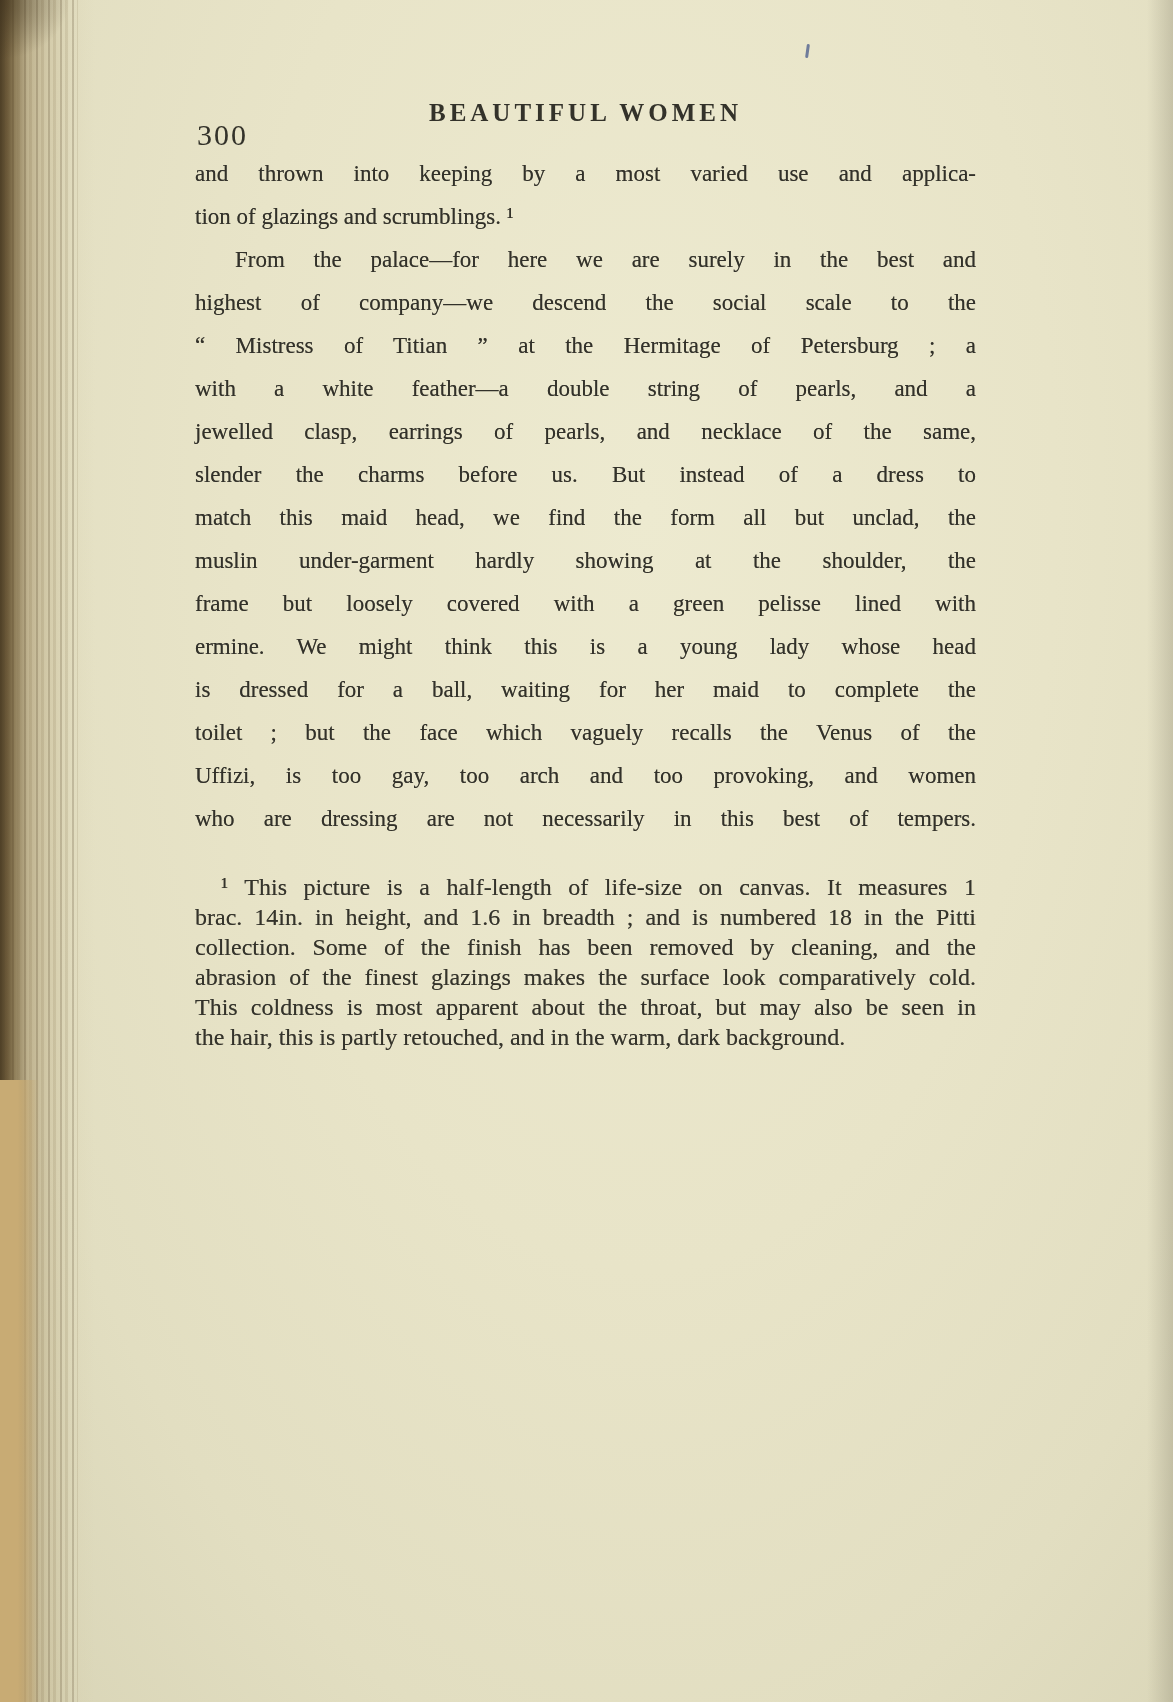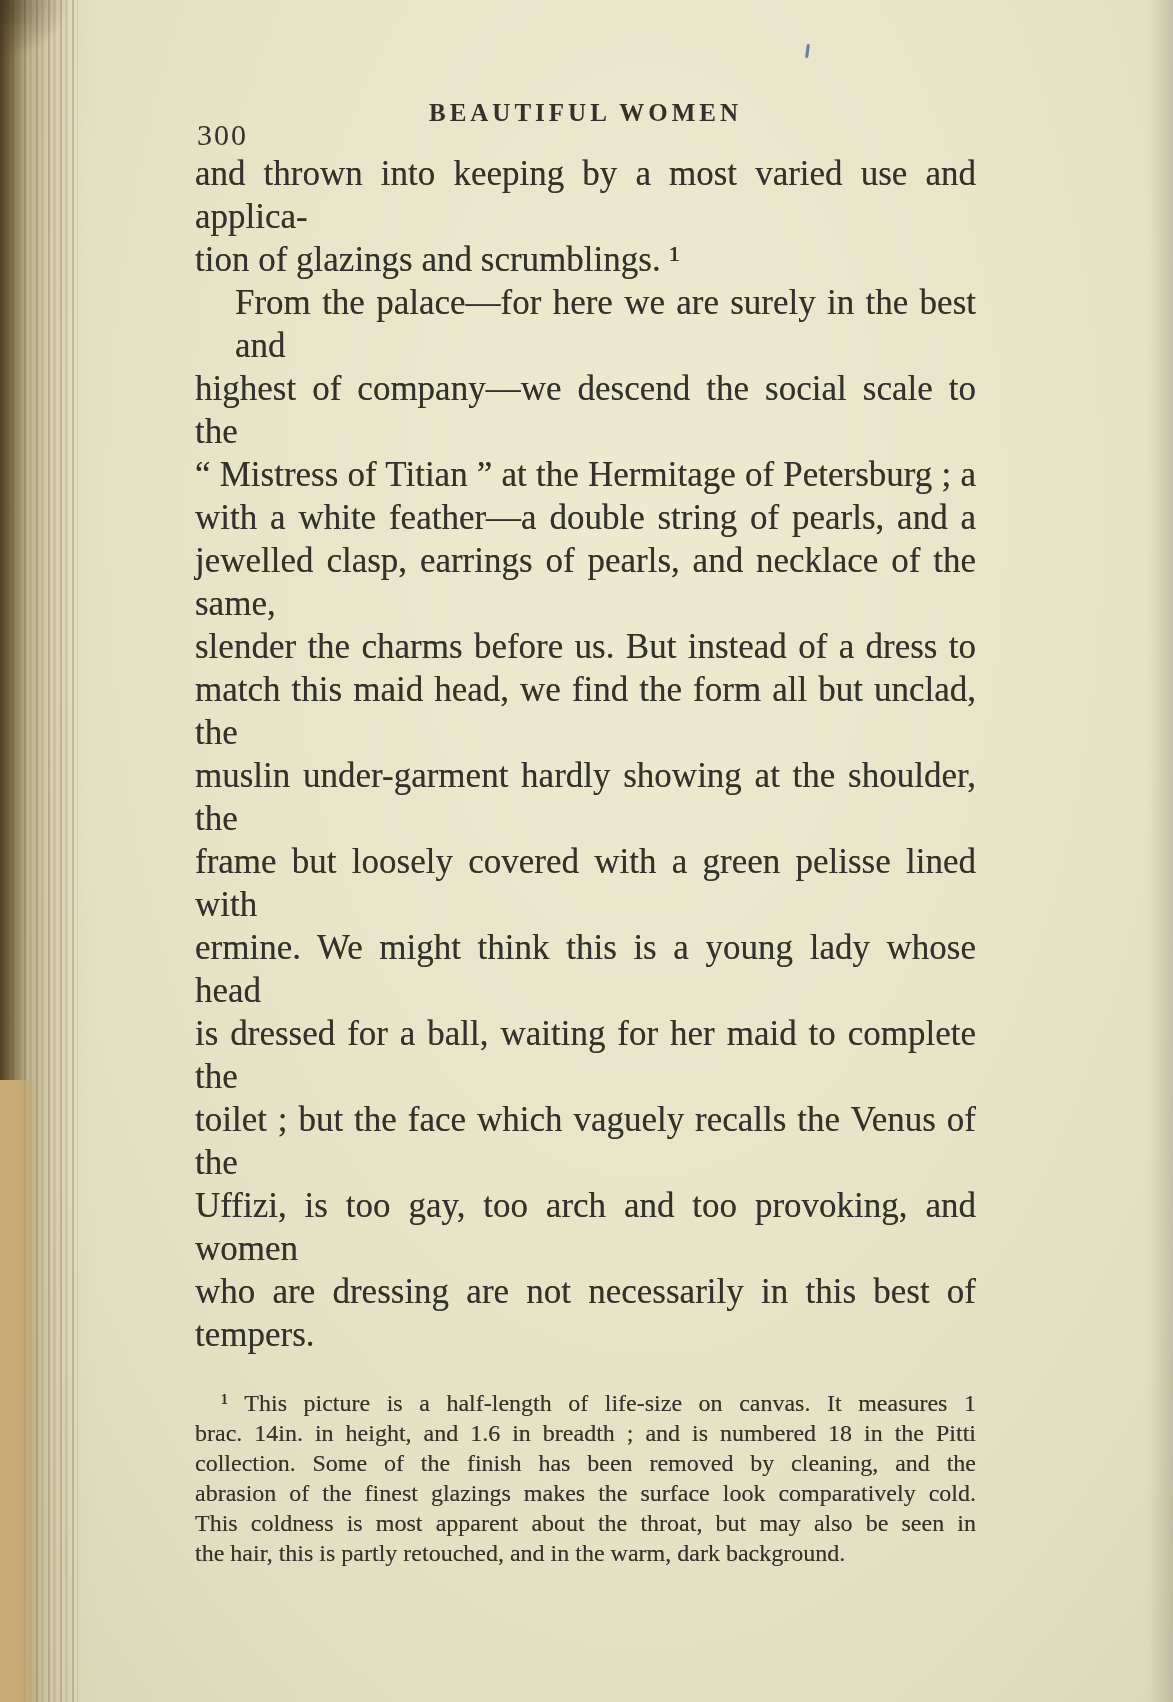--- a/index.html
+++ b/index.html
@@ -65,21 +65,21 @@
     position:absolute;left:2px;top:0;
     font-size:30px;letter-spacing:2px;color:#33322a;margin-top:36px;
   }
   .running-header{
     position:absolute;left:0;right:0;top:17px;
     text-align:center;
     font-size:25px;font-weight:bold;letter-spacing:4px;
     color:#33322a;
   }
 
-  .body-text{font-size:35px;color:#32312a;}
+  .body-text{font-size:23px;color:#32312a;}
   .line{
     line-height:43px;
     text-align:justify;
     text-align-last:justify;
     white-space:normal;
     text-shadow:0 0 .5px rgba(40,38,30,.55);
   }
   .line.last{
     text-align:left;
     text-align-last:left;

